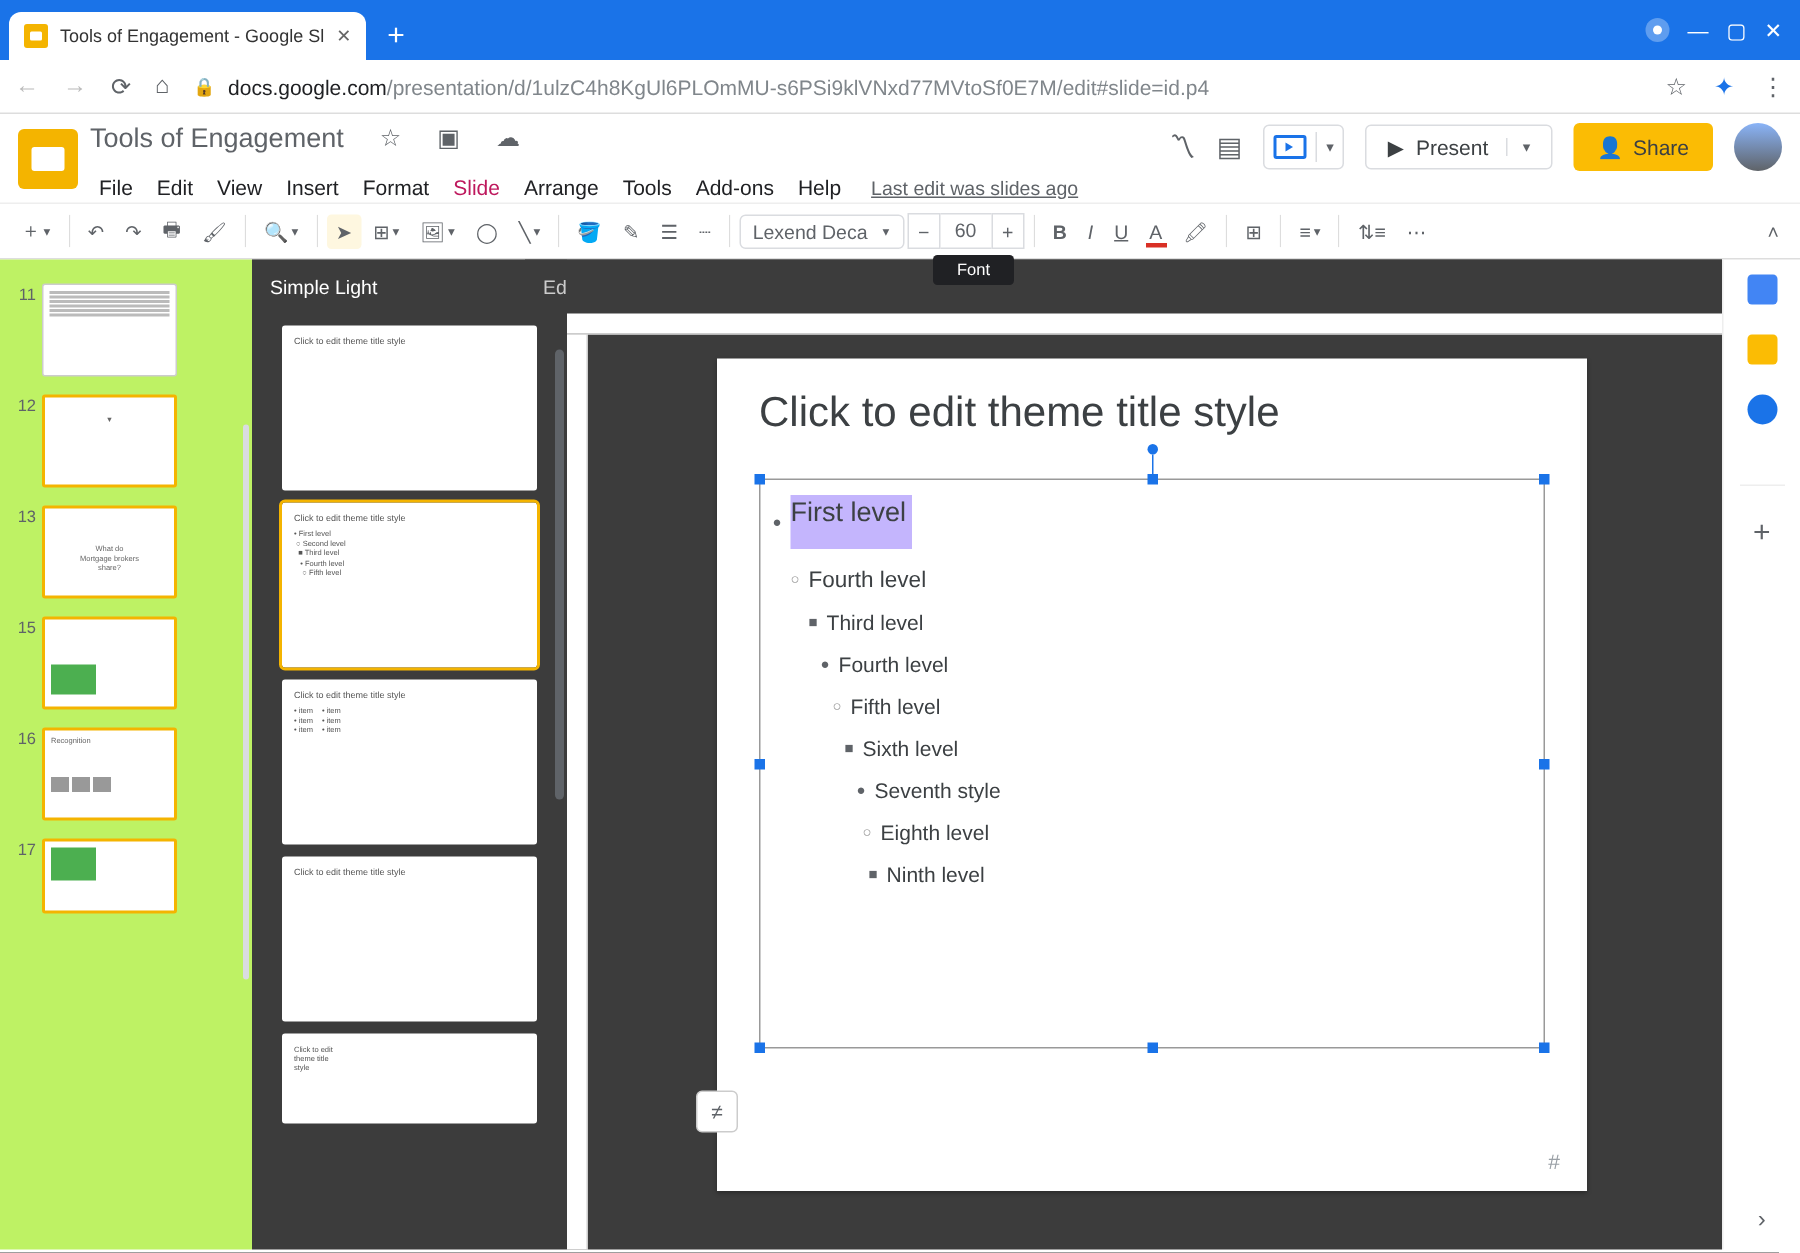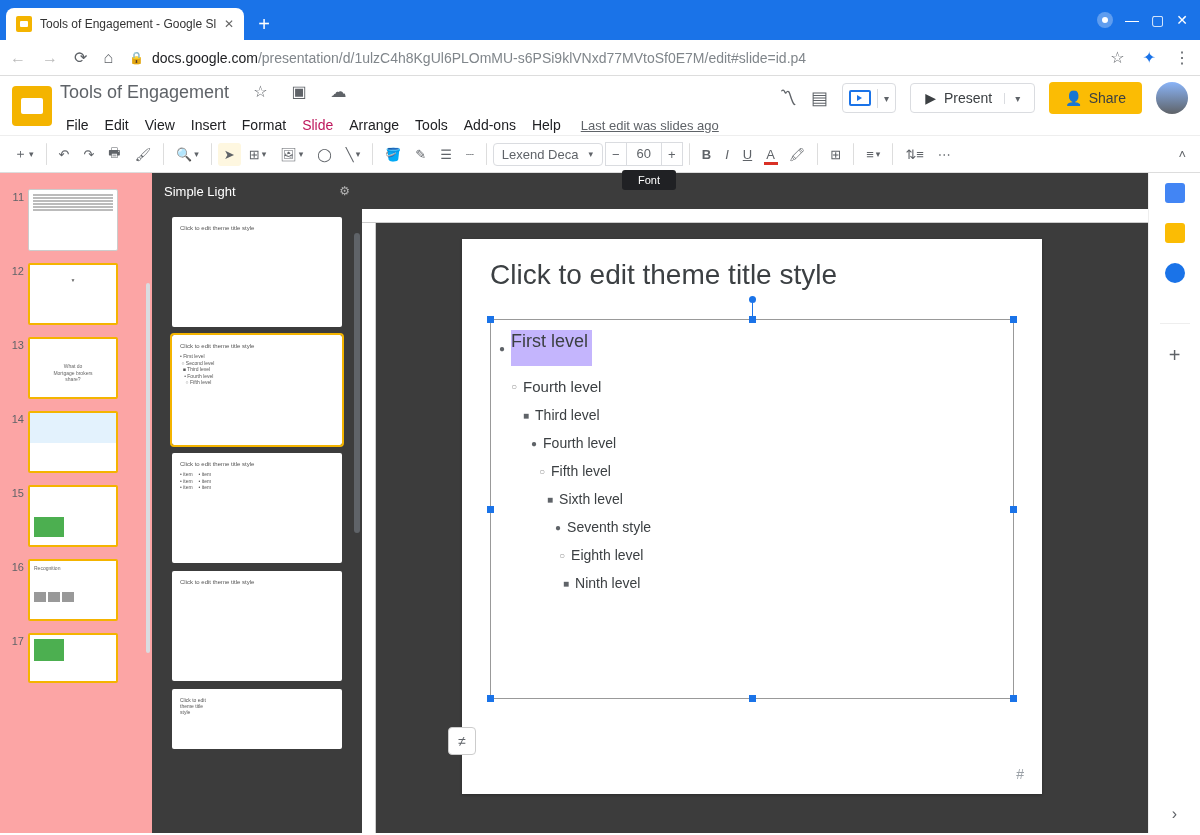--- a/index.html
+++ b/index.html
@@ -61,21 +61,21 @@
 .fontsize .val{ border-top:1px solid #dadce0; border-bottom:1px solid #dadce0; width:34px; height:24px; text-align:center; line-height:22px;}
 .textcolor{position:relative;}
 .textcolor::after{content:'';position:absolute;bottom:1px;left:4px;width:14px;height:3px;background:#d93025;}
 
 .tooltip { position: absolute; background: #202124; color: #fff; font-size: 11px; padding: 4px 16px; border-radius: 3px; top: 170px; left: 576px; z-index: 100; margin-left: 46px; }
 
 
 .main { display: flex; height: 660px; position: relative; }
 
 
-.slide-panel { width: 152px; background: #fca5a5; overflow: hidden; position:relative;}
+.slide-panel { width: 168px; background: #bef264; overflow: hidden; position:relative;}
 .slide-thumb-row { display: flex; gap: 4px; padding: 2px 4px 10px 8px; align-items: flex-start; }
 .slide-num { font-size: 11px; color: #5f6368; width: 16px; text-align: right; padding-top: 2px;}
 .slide-thumb { width: 90px; height: 62px; border: 1px solid #ccc; background: #fff; border-radius: 2px; font-size:4px; padding:4px; color:#666; overflow:hidden;}
 .slide-thumb.selected { border: 2px solid #f4b400; }
 .scroll-indicator{position:absolute;right:2px;top:110px;width:4px;height:370px;background:#dadce0;border-radius:3px;}
 
 
 .theme-panel { width: 210px; background: #3c3c3c; color: #fff; overflow: hidden; position: relative; padding-top:36px;}
 .theme-header { height: 36px; background: #3c3c3c; display: flex; align-items: center; padding: 0 12px; font-size: 13px; position:absolute; top:0; left:0; right:0; justify-content:space-between;}
 .theme-header .gear{font-size:12px;opacity:.6;}
@@ -290,26 +290,20 @@
           <div class="tinytext" style="text-align:center;margin-top:8px;">▼</div>
         </div>
       </div>
     <div class="slide-thumb-row">
         <span class="slide-num">13</span>
         <div class="slide-thumb selected">
           <div class="tinytext" style="text-align:center;margin-top:20px;">What do<br>Mortgage brokers<br>share?</div>
         </div>
       </div>
     <div class="slide-thumb-row">
-        <span class="slide-num">14</span>
-        <div class="slide-thumb selected">
-          <div style="height:30px;background:#e3f2fd;margin:-4px -4px 0 -4px;"></div>
-        </div>
-      </div>
-    <div class="slide-thumb-row">
         <span class="slide-num">15</span>
         <div class="slide-thumb selected">
           <div style="width:30px;height:20px;background:#4caf50;margin-top:26px;"></div>
         </div>
       </div>
     <div class="slide-thumb-row">
         <span class="slide-num">16</span>
         <div class="slide-thumb selected">
           <div class="tinytext">Recognition</div>
           <div style="display:flex;gap:2px;margin-top:20px;">

